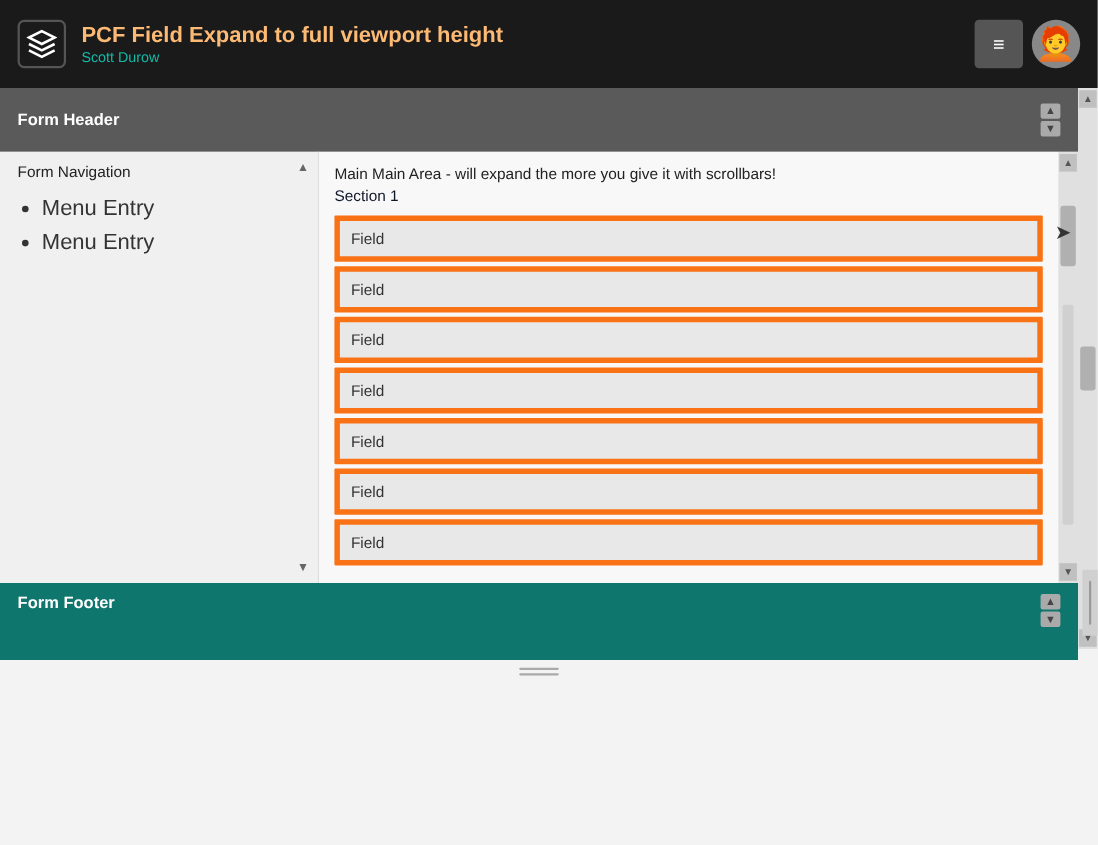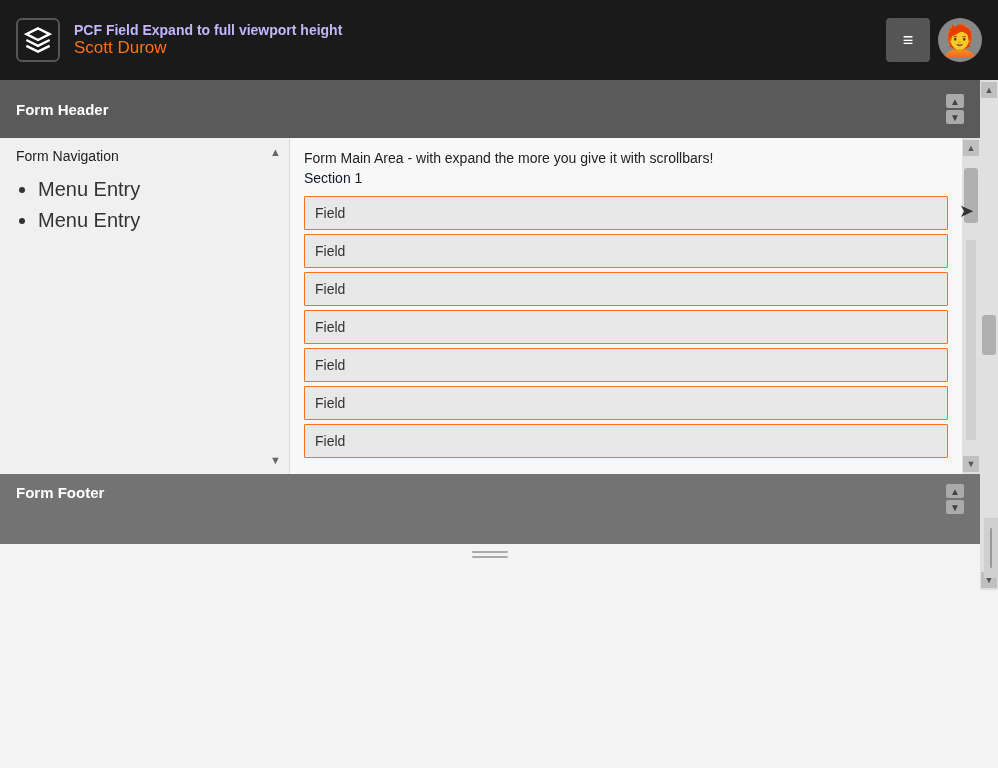--- a/index.html
+++ b/index.html
@@ -31,27 +31,27 @@
     }
     .top-bar-logo svg {
       width: 28px;
       height: 28px;
       fill: white;
     }
     .top-bar-title-group {
       flex: 1;
     }
     .top-bar-title {
-      color: #c4b5fd;
-      font-size: 14px;
+      color: #fdba74;
+      font-size: 20px;
       font-weight: 600;
     }
     .top-bar-subtitle {
-      color: #f97316;
-      font-size: 17px;
+      color: #14b8a6;
+      font-size: 13px;
     }
     .top-bar-actions {
       display: flex;
       align-items: center;
       gap: 8px;
     }
     .top-bar-btn {
       background: #555;
       border: none;
       border-radius: 4px;
@@ -170,21 +170,21 @@
       margin-bottom: 4px;
     }
     .section-title {
       font-size: 14px;
       color: #0f172a;
       margin-bottom: 10px;
       font-weight: 400;
     }
     .field-row {
       background: #e8e8e8;
-      border: 1px solid #f97316;
+      border: 5px solid #f97316;
       padding: 8px 10px;
       margin-bottom: 4px;
       font-size: 14px;
       color: #333;
       cursor: text;
       border-radius: 1px;
       width: 100%;
     }
     .scrollbar-arrow {
       width: 16px;
@@ -194,21 +194,21 @@
       align-items: center;
       justify-content: center;
       font-size: 9px;
       color: #555;
       cursor: pointer;
       flex-shrink: 0;
     }
 
     
     .form-footer {
-      background: #737373;
+      background: #0f766e;
       color: white;
       padding: 10px 16px;
       font-size: 15px;
       font-weight: 600;
       min-height: 70px;
       display: flex;
       align-items: flex-start;
       justify-content: space-between;
     }
     .footer-scrollbar {
@@ -328,21 +328,21 @@
           </li>
           <li>
             <span>Menu Entry</span>
           </li>
         </ul>
         <div class="nav-scroll-down">▼</div>
       </div>
 
       <div class="form-main">
         <div class="form-main-inner">
-          <div class="form-main-title">Form Main Area - with expand the more you give it with scrollbars!</div>
+          <div class="form-main-title">Main Main Area - will expand the more you give it with scrollbars!</div>
           <div class="section-title">Section 1</div>
 
           <div class="field-row">
             <span>Field</span>
           </div>
           <div class="field-row">
             <span>Field</span>
           </div>
           <div class="field-row">
             <span>Field</span>

